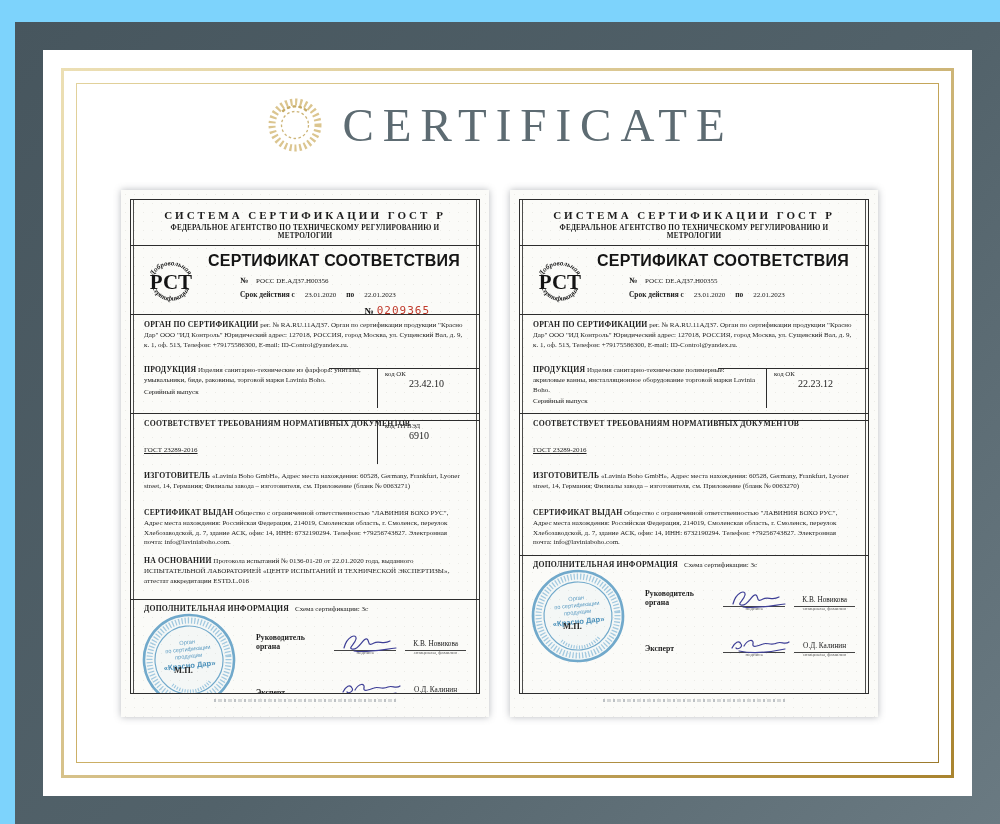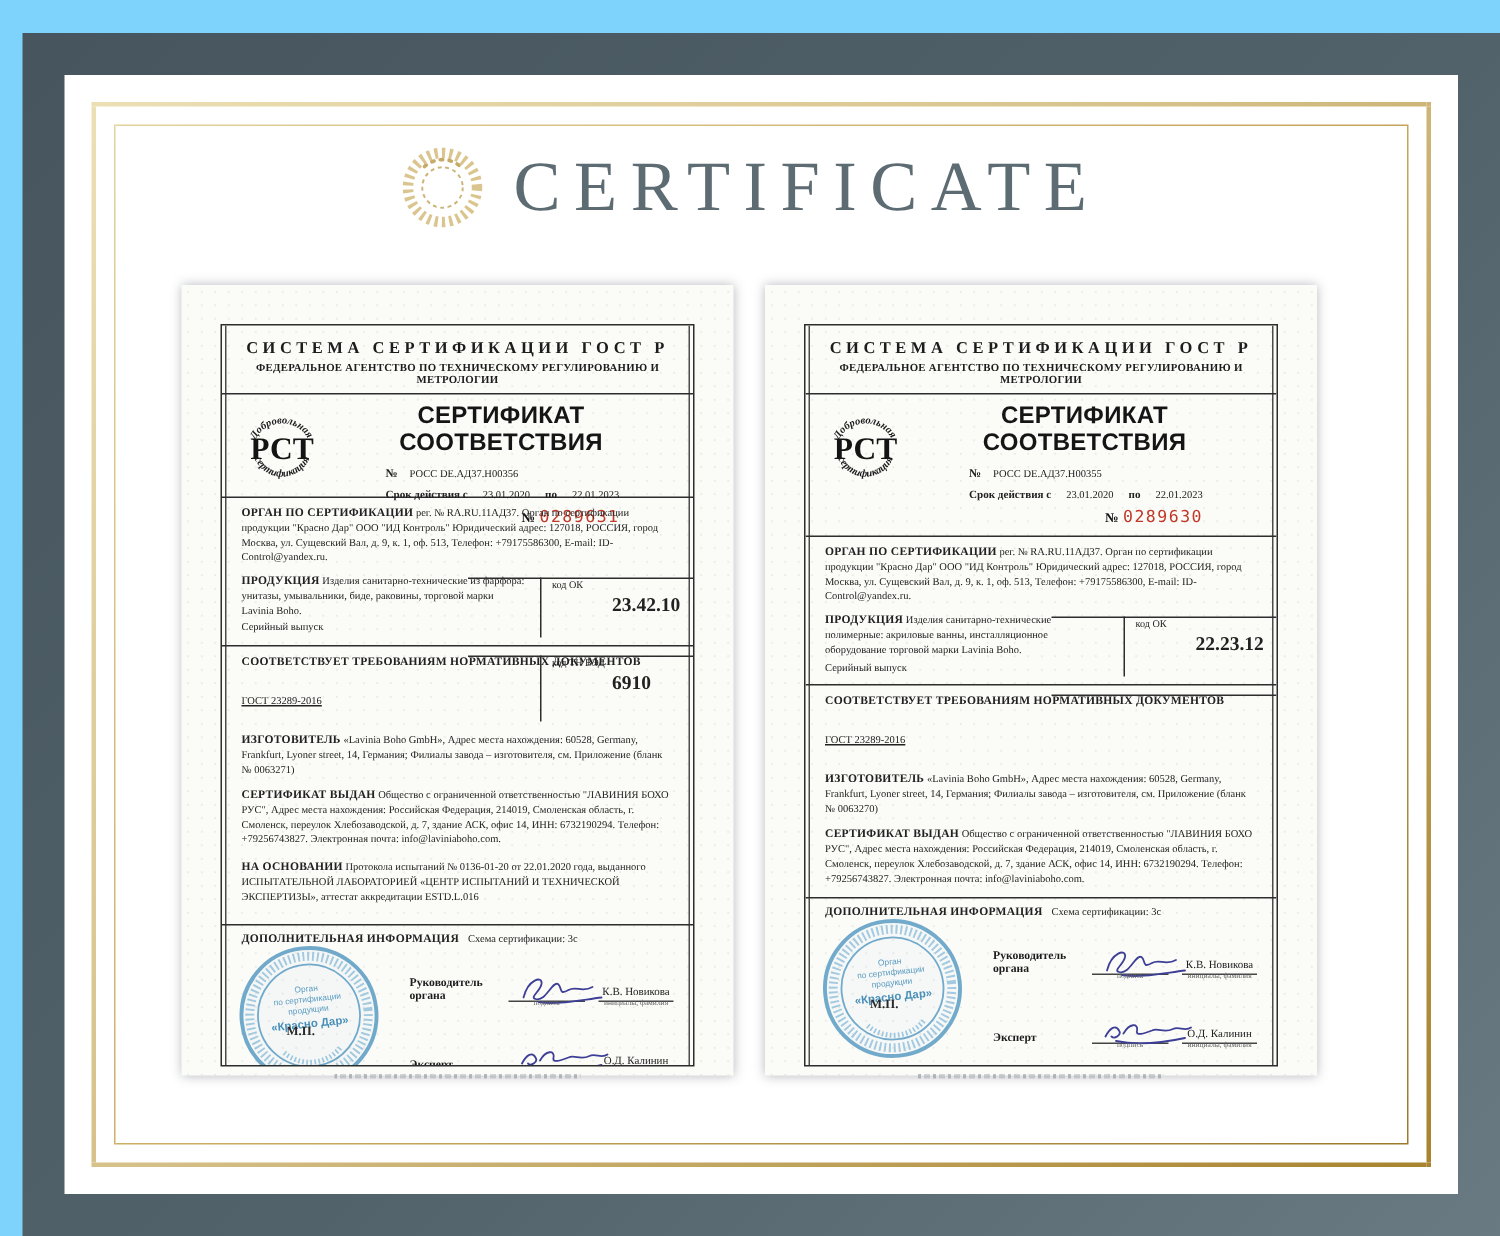--- a/index.html
+++ b/index.html
@@ -19,21 +19,21 @@
   
   .header-row { position:absolute; top:96px; left:0; width:1000px; display:flex;
                 align-items:center; justify-content:center; gap:18px; }
   .page-title { font-size:47px; color:#5d6b72; letter-spacing:9px; font-weight:normal; }
 
   
   .certs-row { position:absolute; top:190px; left:121px; display:flex; gap:21px; }
   .cert { width:368px; height:527px; background:#fbfbf8;
           background-image:radial-gradient(rgba(150,150,140,.16) .6px, transparent .7px);
           background-size:9px 9px;
-          box-shadow:0 0 7px rgba(95,100,108,.45); padding:26px; position:relative; }
+          box-shadow:0 0 7px rgba(95,100,108,.45); padding:9px; position:relative; }
   .cert-frame { position:relative; height:495px; border:1px solid #2d2d2d; overflow:hidden; }
   .cert-frame::before, .cert-frame::after { content:''; position:absolute; top:0; bottom:0; width:0;
           border-left:1px solid rgba(45,45,45,.85); }
   .cert-frame::before { left:2px; } .cert-frame::after { right:2px; }
   .cert-content { position:absolute; inset:0; padding:5px 13px 4px; display:flex; flex-direction:column; }
 
   .form-head { text-align:center; margin:0 -13px; padding:4px 13px 5px; border-bottom:1px solid #2d2d2d; }
   .sys-title { font-weight:bold; font-size:11px; letter-spacing:3px; color:#1c1c1c; }
   .agency    { font-weight:bold; font-size:7.2px; letter-spacing:.2px; margin-top:3px; color:#1c1c1c; }
 
@@ -51,21 +51,21 @@
 
   .para { font-size:7px; line-height:1.4; color:#222; text-align:left; }
   .para b { font-size:7.7px; letter-spacing:.2px; }
   .sec { padding:5px 0 0; position:relative; }
   .sec-organ { min-height:45px; }
   .sec-product { min-height:49px; }
   .sec-product .para, .sec-conf .gost { padding-right:98px; }
   .serial { font-size:7px; margin-top:2px; color:#222; }
   .codeline { position:absolute; right:-13px; width:150px; border-top:1px solid #2d2d2d; }
   .codebox  { position:absolute; right:-13px; width:102px; border-left:1px solid #2d2d2d; padding:2px 6px 2px 7px; font-size:6.8px; color:#222; }
-  .codebox .code-val { margin-left:40px; font-size:13px; margin-top:1px;font-weight:bold; }
+  .codebox .code-val { margin-left:24px; font-size:10px; margin-top:1px; }
   .hr-full { margin:4px -13px 0; border-top:1px solid #2d2d2d; }
   .sec-conf { min-height:52px; }
   .gost { font-size:7px; margin-top:16px;text-decoration:underline; }
   .sec-manu { min-height:37px; }
   .sec-issued { min-height:48px; }
   .sec-basis { min-height:44px; }
   .sec-add { padding:4px 0 2px; }
   .sec-add .add-text { font-weight:normal; font-size:7px; margin-left:6px; }
 
   .sig-area { position:relative; flex:1; min-height:80px; }
@@ -130,21 +130,21 @@
           <div class="reg-row">
             <b>№</b><span>РОСС DE.АД37.Н00356</span>
           </div>
           <div class="validity-row">
             <b>Срок действия с</b>
             <span>23.01.2020</span>
             <b>по</b>
             <span>22.01.2023</span>
           </div>
           <div class="blank-row">
-            <b>№</b><span class="blank-num">0289631</span>
+            <b>№</b><span class="blank-num">0209365</span>
           </div>
         </div>
 
         <div class="sec sec-organ">
           <p class="para"><b>ОРГАН ПО СЕРТИФИКАЦИИ</b> <span>рег. № RA.RU.11АД37. Орган по сертификации продукции "Красно Дар" ООО "ИД Контроль" Юридический адрес: 127018, РОССИЯ, город Москва, ул. Сущевский Вал, д. 9, к. 1, оф. 513, Телефон: +79175586300, E-mail: ID-Control@yandex.ru.</span></p>
         </div>
 
         <div class="sec sec-product">
           <p class="para"><b>ПРОДУКЦИЯ</b> <span>Изделия санитарно-технические из фарфора: унитазы, умывальники, биде, раковины, торговой марки Lavinia Boho.</span></p>
           <div class="serial">Серийный выпуск</div>
@@ -260,23 +260,20 @@
           <div class="cert-title">СЕРТИФИКАТ СООТВЕТСТВИЯ</div>
           <div class="reg-row">
             <b>№</b><span>РОСС DE.АД37.Н00355</span>
           </div>
           <div class="validity-row">
             <b>Срок действия с</b>
             <span>23.01.2020</span>
             <b>по</b>
             <span>22.01.2023</span>
           </div>
-          <div class="blank-row">
-            <b>№</b><span class="blank-num">0289630</span>
-          </div>
         </div>
 
         <div class="sec sec-organ">
           <p class="para"><b>ОРГАН ПО СЕРТИФИКАЦИИ</b> <span>рег. № RA.RU.11АД37. Орган по сертификации продукции "Красно Дар" ООО "ИД Контроль" Юридический адрес: 127018, РОССИЯ, город Москва, ул. Сущевский Вал, д. 9, к. 1, оф. 513, Телефон: +79175586300, E-mail: ID-Control@yandex.ru.</span></p>
         </div>
 
         <div class="sec sec-product">
           <p class="para"><b>ПРОДУКЦИЯ</b> <span>Изделия санитарно-технические полимерные: акриловые ванны, инсталляционное оборудование торговой марки Lavinia Boho.</span></p>
           <div class="serial">Серийный выпуск</div>
           <div class="codeline" style="top:8px;"></div>

